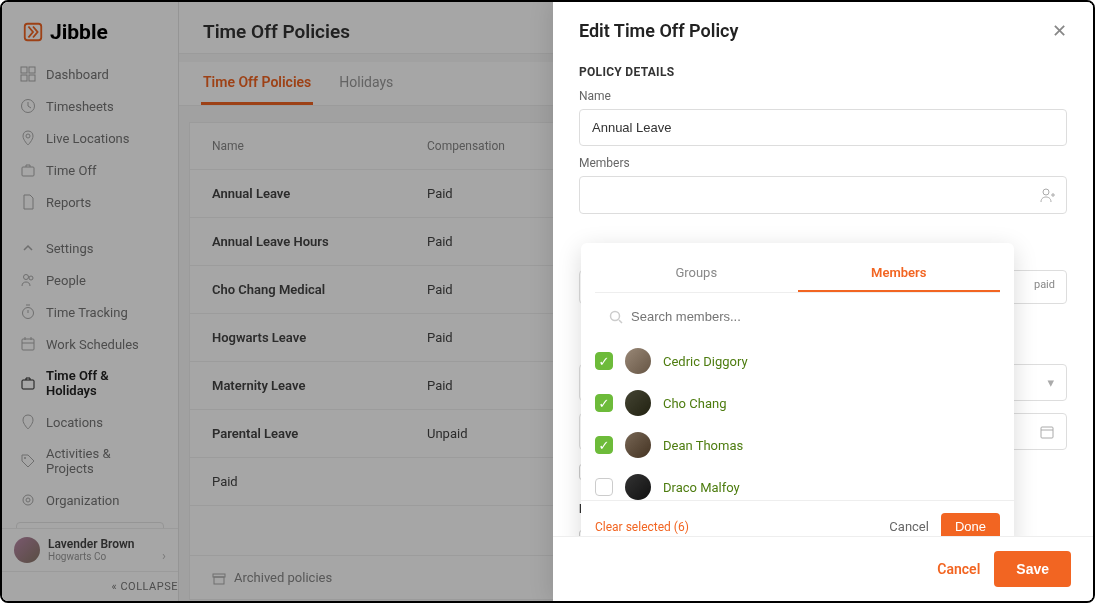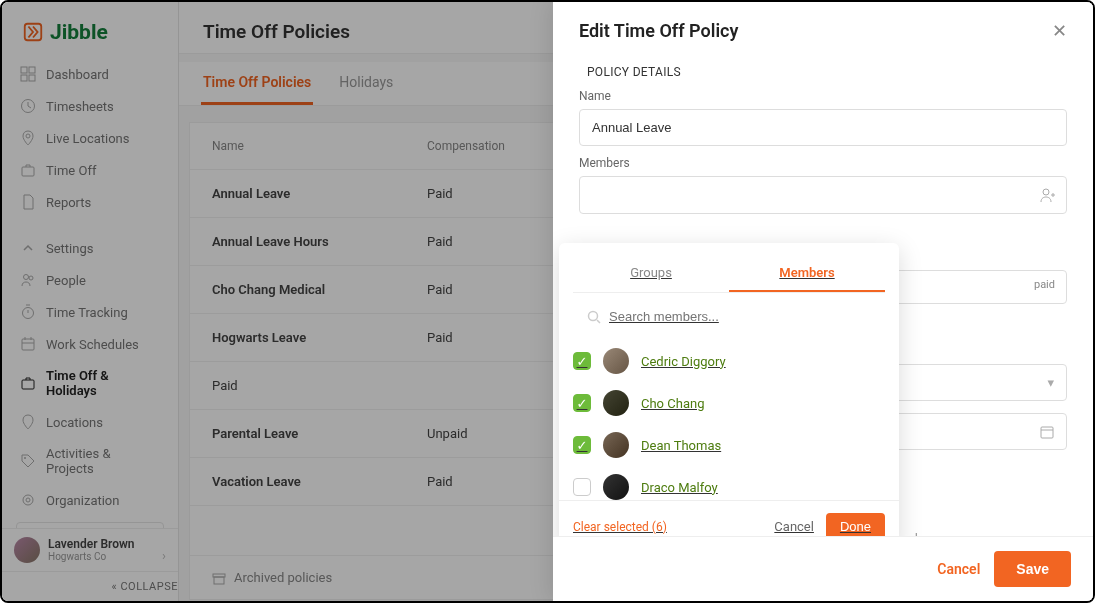--- a/index.html
+++ b/index.html
@@ -3,21 +3,21 @@
 <meta charset="utf-8">
 <style>
   * { box-sizing: border-box; margin: 0; padding: 0; }
   body { font-family: -apple-system, BlinkMacSystemFont, "Segoe UI", Roboto, sans-serif; font-size: 13px; color: #333; background: #fff; }
   .frame { width: 1095px; height: 603px; position: relative; overflow: hidden; border: 2px solid #000; border-radius: 8px; }
   
   
   .sidebar { position: absolute; left: 0; top: 0; width: 177px; height: 100%; background: #fff; border-right: 1px solid #e5e5e5; display: flex; flex-direction: column; }
   .logo { padding: 18px 20px 14px; display: flex; align-items: center; gap: 6px; }
   .logo-icon { width: 22px; height: 22px; }
-  .logo-text { font-size: 21px; font-weight: 700; color: #15803d; }
+  .logo-text { font-size: 21px; font-weight: 700; color: #000000; }
   .nav { flex: 1; overflow: hidden; }
   .nav-item { display: flex; align-items: center; gap: 10px; padding: 8px 18px; color: #767676; cursor: pointer; font-size: 13px; }
   .nav-item.active { color: #222; font-weight: 600; }
   .nav-item .nav-icon { width: 16px; height: 16px; flex-shrink: 0; display: flex; align-items: center; justify-content: center; }
   .nav-sep { height: 14px; }
   .get-app { margin: 6px 14px; border: 1px solid #e5e5e5; border-radius: 4px; padding: 6px 10px; display: flex; align-items: center; gap: 8px; color: #767676; font-size: 12px; }
   .user-row { display: flex; align-items: flex-end; gap: 8px; padding: 8px 12px; border-top: 1px solid #eee; }
   .avatar { width: 26px; height: 26px; border-radius: 50%; background: linear-gradient(135deg,#b8a,#876); flex-shrink: 0; }
   .user-meta { flex: 1; line-height: 1.2; }
   .user-name { font-size: 12px; color: #444; font-weight: 600; }
@@ -41,33 +41,33 @@
   
   
   .overlay { position: absolute; inset: 0; background: rgba(0,0,0,0.35); }
   
   
   .panel { position: absolute; right: 0; top: 0; width: 540px; height: 100%; background: #fff; display: flex; flex-direction: column; box-shadow: -4px 0 20px rgba(0,0,0,0.1); }
   .panel-head { display: flex; justify-content: space-between; align-items: center; padding: 18px 26px; }
   .panel-title { font-size: 18px; font-weight: 600; color: #222; }
   .close-x { color: #888; cursor: pointer; font-size: 18px; }
   .panel-body { flex: 1; overflow: auto; padding: 0 26px 10px; position: relative; }
-  .section-label { font-size: 12px; font-weight: 400; color: #333; letter-spacing: 0.3px; margin: 6px 8px 10px; }
+  .section-label { font-size: 12px; font-weight: 700; color: #333; letter-spacing: 0.3px; margin: 6px 0 10px; }
   .field-label { font-size: 12px; color: #666; margin: 10px 0 6px; }
   .input, .select-like { width: 100%; border: 1px solid #ddd; border-radius: 4px; padding: 10px 12px; font-size: 13px; color: #333; background: #fff; }
   .input-row { position: relative; }
   .add-person { position: absolute; right: 10px; top: 50%; transform: translateY(-50%); color: #aaa; }
   .paid-chip { position: absolute; right: 12px; top: 8px; font-size: 11px; color: #888; }
   .select-like { display: flex; justify-content: space-between; align-items: center; }
   .chk-row { display: flex; align-items: center; gap: 10px; font-size: 13px; color: #444; margin-top: 14px; }
   .chk { width: 16px; height: 16px; border: 1px solid #ccc; border-radius: 3px; }
   .info { width: 14px; height: 14px; border: 1px solid #bbb; border-radius: 50%; display: inline-flex; align-items: center; justify-content: center; font-size: 9px; color: #bbb; margin-left: 4px; }
   
   
-  .popover { position: absolute; left: 6px; top: 184px; width: 340px; background: #fff; border-radius: 6px; box-shadow: 0 6px 24px rgba(0,0,0,0.15); z-index: 5; text-decoration: underline; }
+  .popover { position: absolute; left: 28px; top: 184px; width: 433px; background: #fff; border-radius: 6px; box-shadow: 0 6px 24px rgba(0,0,0,0.15); z-index: 5; }
   .pop-tabs { display: flex; border-bottom: 1px solid #eee; margin: 12px 14px 0; }
   .pop-tab { flex: 1; text-align: center; padding: 10px 0; font-size: 13px; color: #888; cursor: pointer; }
   .pop-tab.active { color: #f26522; font-weight: 600; border-bottom: 2px solid #f26522; }
   .pop-search { display: flex; align-items: center; gap: 8px; padding: 8px 14px; margin: 8px 14px; }
   .pop-search .sicon { color: #ccc; }
   .pop-search input { border: none; outline: none; font-size: 13px; flex: 1; color: #444; }
   .member-list { max-height: 160px; overflow: auto; padding: 0 14px; }
   .member { display: flex; align-items: center; gap: 12px; padding: 8px 0; }
   .mchk { width: 18px; height: 18px; border-radius: 4px; border: 1px solid #ccc; display: flex; align-items: center; justify-content: center; flex-shrink: 0; }
   .mchk.on { background: #6dbb3a; border-color: #6dbb3a; color: #fff; }
@@ -257,28 +257,28 @@
         </div>
       <div class="trow">
           <div class="col-name">Cho Chang Medical</div>
           <div class="col-comp">Paid</div>
         </div>
       <div class="trow">
           <div class="col-name">Hogwarts Leave</div>
           <div class="col-comp">Paid</div>
         </div>
       <div class="trow">
+          <div class="col-name">Maternity Leave</div>
           <div class="col-comp">Paid</div>
         </div>
       <div class="trow">
           <div class="col-name">Parental Leave</div>
           <div class="col-comp">Unpaid</div>
         </div>
       <div class="trow">
-          <div class="col-name">Vacation Leave</div>
           <div class="col-comp">Paid</div>
         </div>
       <div class="trow" style="height:50px;"></div>
       <div class="archived">
         <span>
             <svg width="14" height="14" viewBox="0 0 14 14">
               <rect x="1" y="3" width="12" height="3" fill="none" stroke="#aaa"></rect>
               <rect x="2" y="6" width="10" height="7" fill="none" stroke="#aaa"></rect>
             </svg>
           </span>

